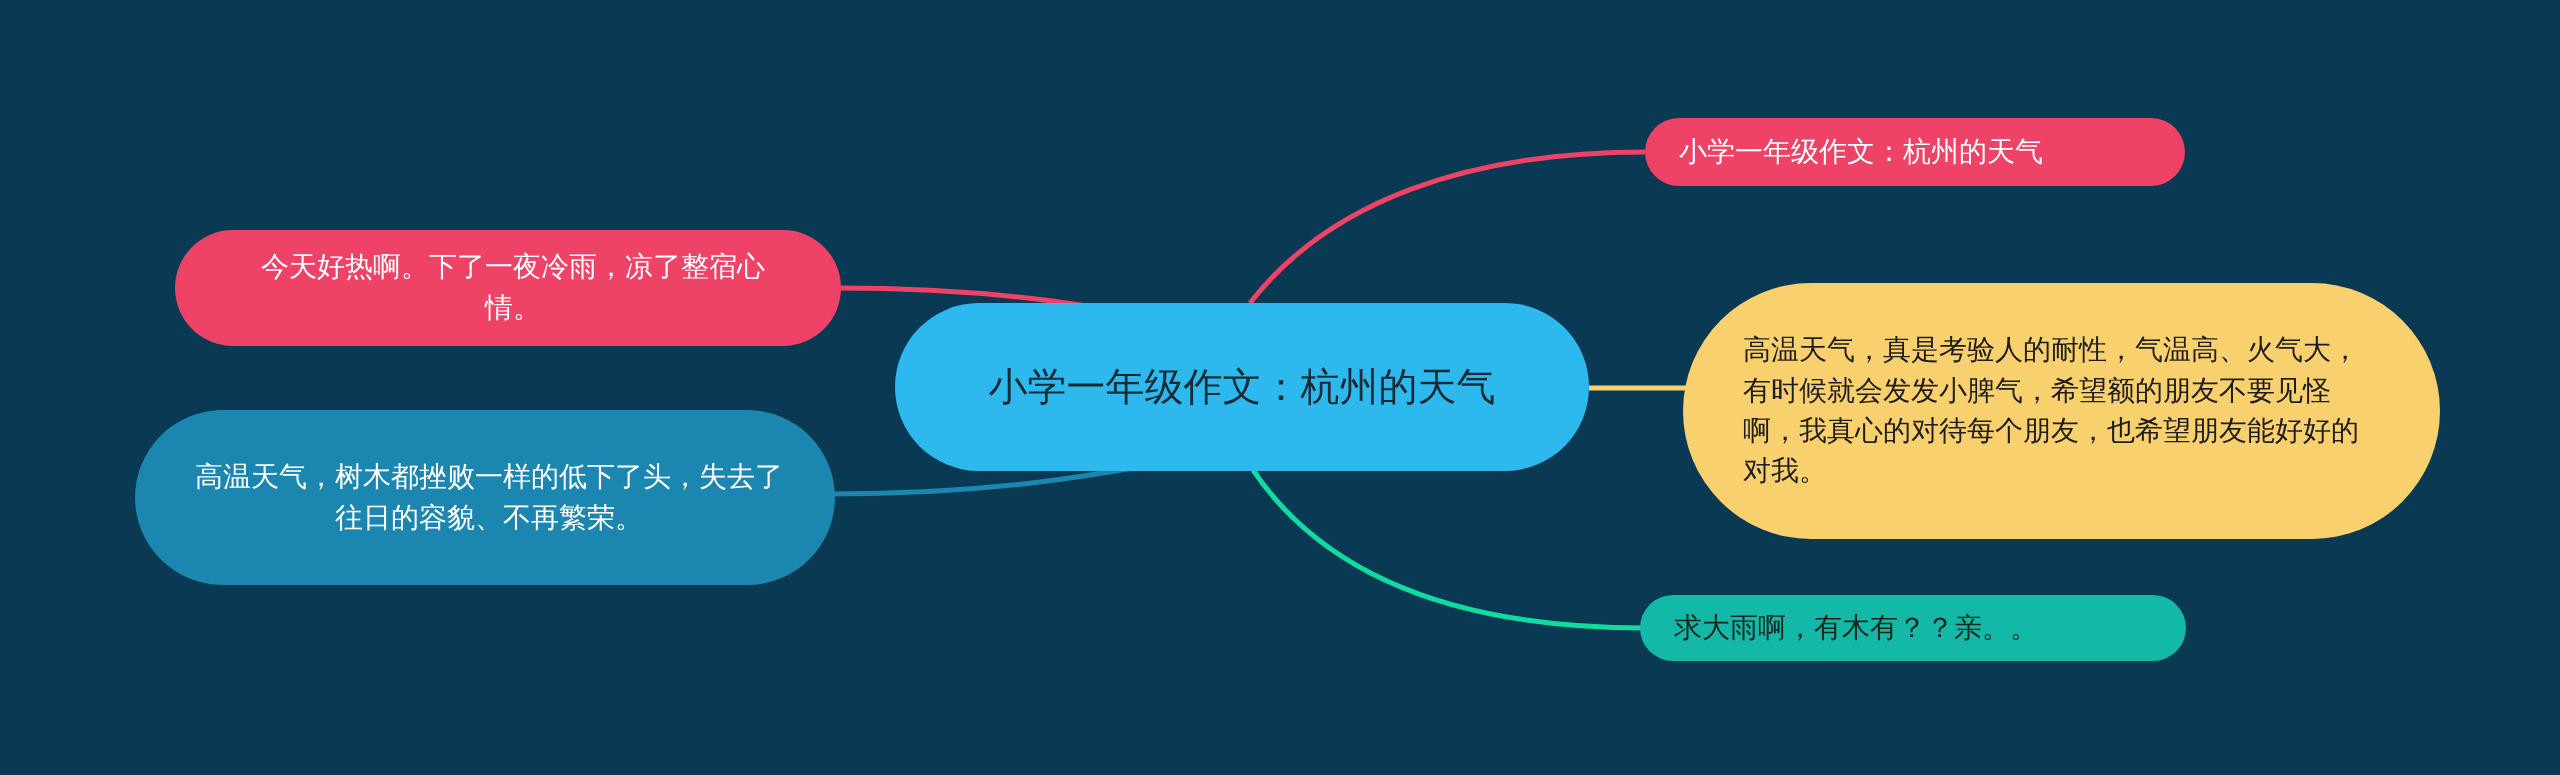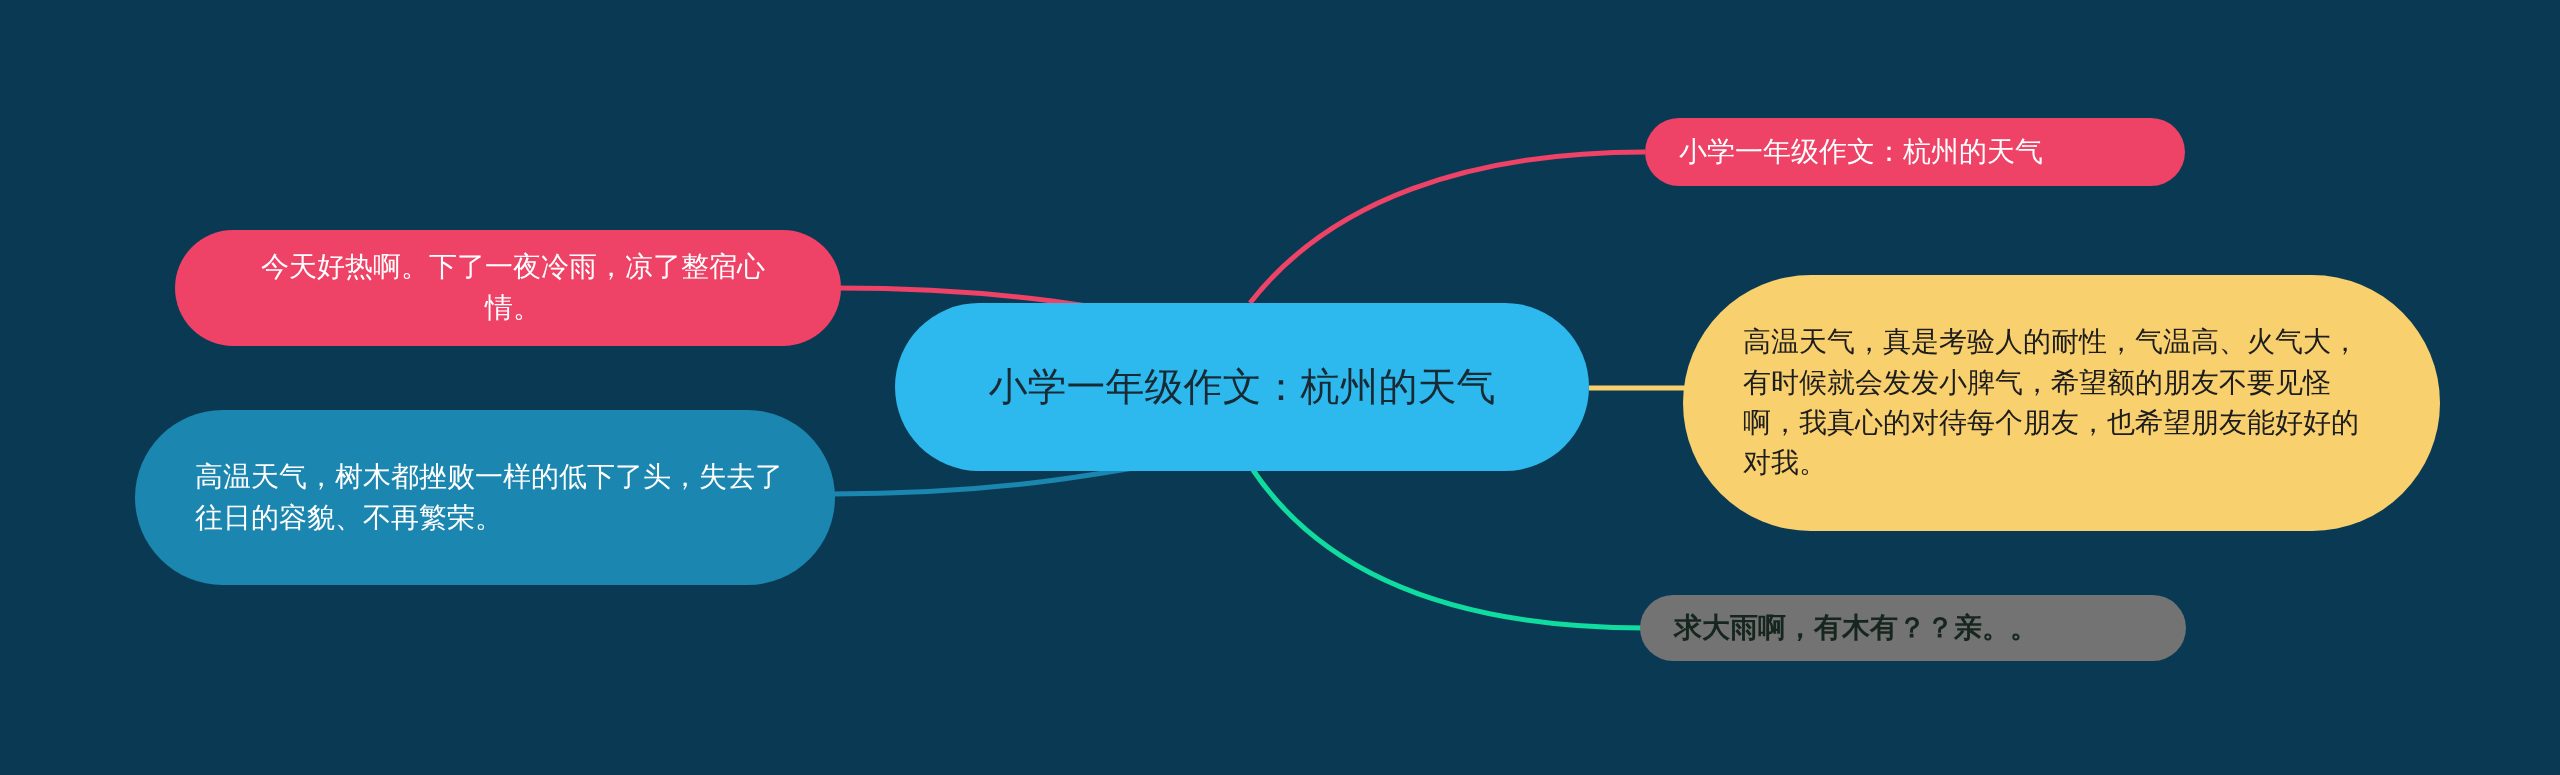--- a/index.html
+++ b/index.html
@@ -141,29 +141,29 @@
   </svg>
 
   <div class="node" id="node-root" style="background: rgb(45, 184, 238);">
     <div class="node-text" style="color: rgb(24, 42, 51);">小学一年级作文：杭州的天气</div>
   </div>
 
   <div class="node" id="node-title" style="background: rgb(238, 66, 102);">
     <div class="node-text" style="color: rgb(255, 255, 255);">小学一年级作文：杭州的天气</div>
   </div>
 
-  <div class="node" id="node-yellow" style="background: rgb(249, 208, 110);">
+  <div class="node" id="node-yellow" style="background: rgb(249, 208, 110); margin-top: 8px;">
     <div class="node-text" style="color: rgb(29, 29, 29);">高温天气，真是考验人的耐性，气温高、火气大，有时候就会发发小脾气，希望额的朋友不要见怪啊，我真心的对待每个朋友，也希望朋友能好好的对我。</div>
   </div>
 
-  <div class="node" id="node-green" style="background: #737373; font-weight: bold;">
+  <div class="node" id="node-green" style="background: #14b8a6;">
     <div class="node-text" style="color: rgb(22, 38, 31);">求大雨啊，有木有？？亲。。</div>
   </div>
 
   <div class="node" id="node-left-pink" style="background: rgb(238, 66, 102);">
     <div class="node-text" style="color: rgb(255, 255, 255);">今天好热啊。下了一夜冷雨，凉了整宿心情。</div>
   </div>
 
   <div class="node" id="node-left-blue" style="background: rgb(27, 134, 175);">
-    <div class="node-text" style="color: rgb(255, 255, 255);">高温天气，树木都挫败一样的低下了头，失去了往日的容貌、不再繁荣。</div>
+    <div class="node-text" style="color: rgb(255, 255, 255); text-align: center;">高温天气，树木都挫败一样的低下了头，失去了往日的容貌、不再繁荣。</div>
   </div>
 
 </div>
 
 </body></html>

